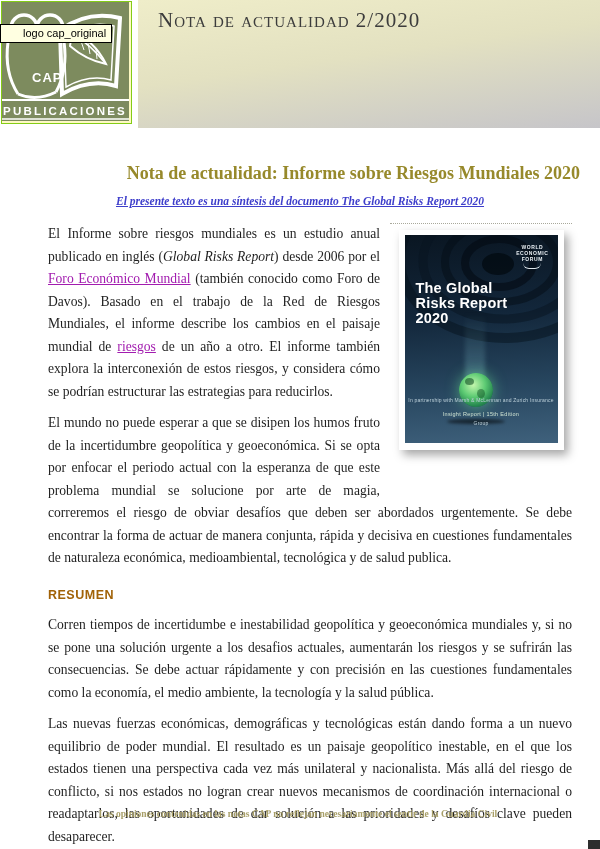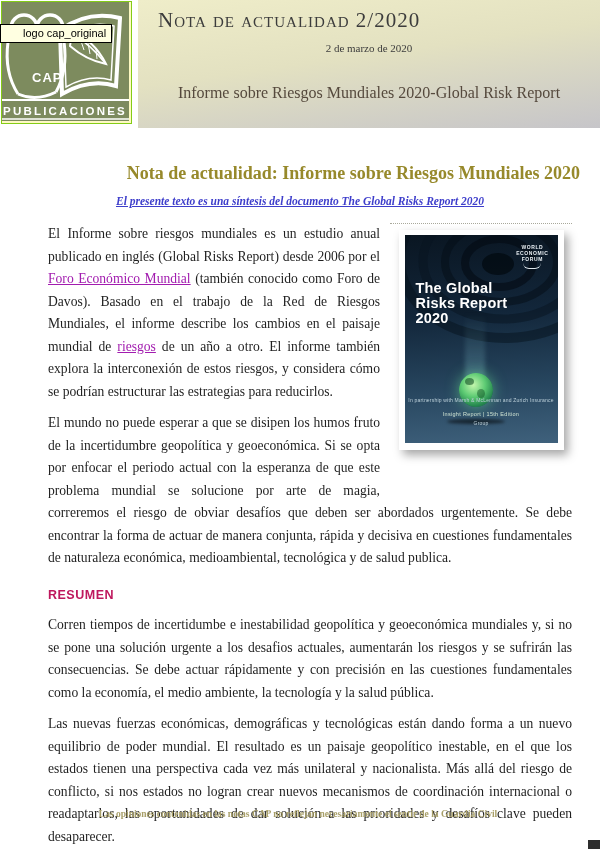--- a/index.html
+++ b/index.html
@@ -27,23 +27,23 @@
   
   .article{position:absolute;top:130px;left:0;width:600px;}
   .art-title{margin:33px 20px 0 20px;text-align:right;font-size:18px;font-weight:bold;
     color:#97892b;}
   .art-source{margin:11px 20px 0 20px;text-align:center;font-size:11.5px;}
   .art-source a{color:#3e3ecb;font-style:italic;font-weight:bold;}
   .body-text{margin:16px 28px 0 48px;text-align:justify;font-size:13.6px;line-height:22.5px;}
   .body-text p{margin:0 0 9px 0;}
   a.inline-link{color:#a21caf;text-decoration:underline;}
   .bold{font-weight:normal;}
-  .ital{}
+  .ital{font-style:italic;}
   .resumen{margin:14px 0 8px 0;font-family:"Liberation Sans","DejaVu Sans",sans-serif;
-    font-size:12.5px;font-weight:bold;color:#be185d;letter-spacing:.5px;}
+    font-size:12.5px;font-weight:bold;color:#a16207;letter-spacing:.5px;}
   
   .cover-float{float:right;width:182px;height:246px;margin:0 0 4px 10px;
     border-top:1px dotted #a9a99b;padding-top:6px;text-align:center;}
   .cover-frame{display:inline-block;background:#fff;padding:5px 6px 7px 6px;
     box-shadow:4px 5px 9px rgba(0,0,0,0.35);}
   .cover{position:relative;width:153px;height:208px;overflow:hidden;color:#fff;
     background:linear-gradient(176deg,#0a1622 0%,#12263a 38%,#27465f 72%,#3f617c 100%);
     font-family:"Liberation Sans","DejaVu Sans",sans-serif;text-align:left;}
   .swirl{position:absolute;top:-70px;left:-20px;}
   .wef{position:absolute;top:9px;right:9px;text-align:center;font-size:5px;font-weight:bold;
@@ -98,22 +98,20 @@
 
       <line x1="0" y1="98" x2="127" y2="98" stroke="#ffffff" stroke-width="2"></line>
       <text x="63" y="113" text-anchor="middle" font-family="Liberation Sans, sans-serif" font-size="11.5" font-weight="bold" fill="#ffffff" letter-spacing="2.2">PUBLICACIONES</text>
       <line x1="0" y1="117" x2="127" y2="117" stroke="#ffffff" stroke-width="1.5"></line>
     </svg>
   </div>
 
   <div class="tooltip">logo cap_original</div>
 
   <div class="hdr-title">Nota de actualidad 2/2020</div>
-  <div class="hdr-date">2 de marzo de 2020</div>
-  <div class="hdr-subtitle">Informe sobre Riesgos Mundiales 2020-Global Risk Report</div>
 </div>
 
 <div class="article">
   <div class="art-title">Nota de actualidad: Informe sobre Riesgos Mundiales 2020</div>
   <div class="art-source">
     <a href="#">El presente texto es una síntesis del documento The Global Risks Report 2020</a>
   </div>
 
   <div class="body-text">
 

